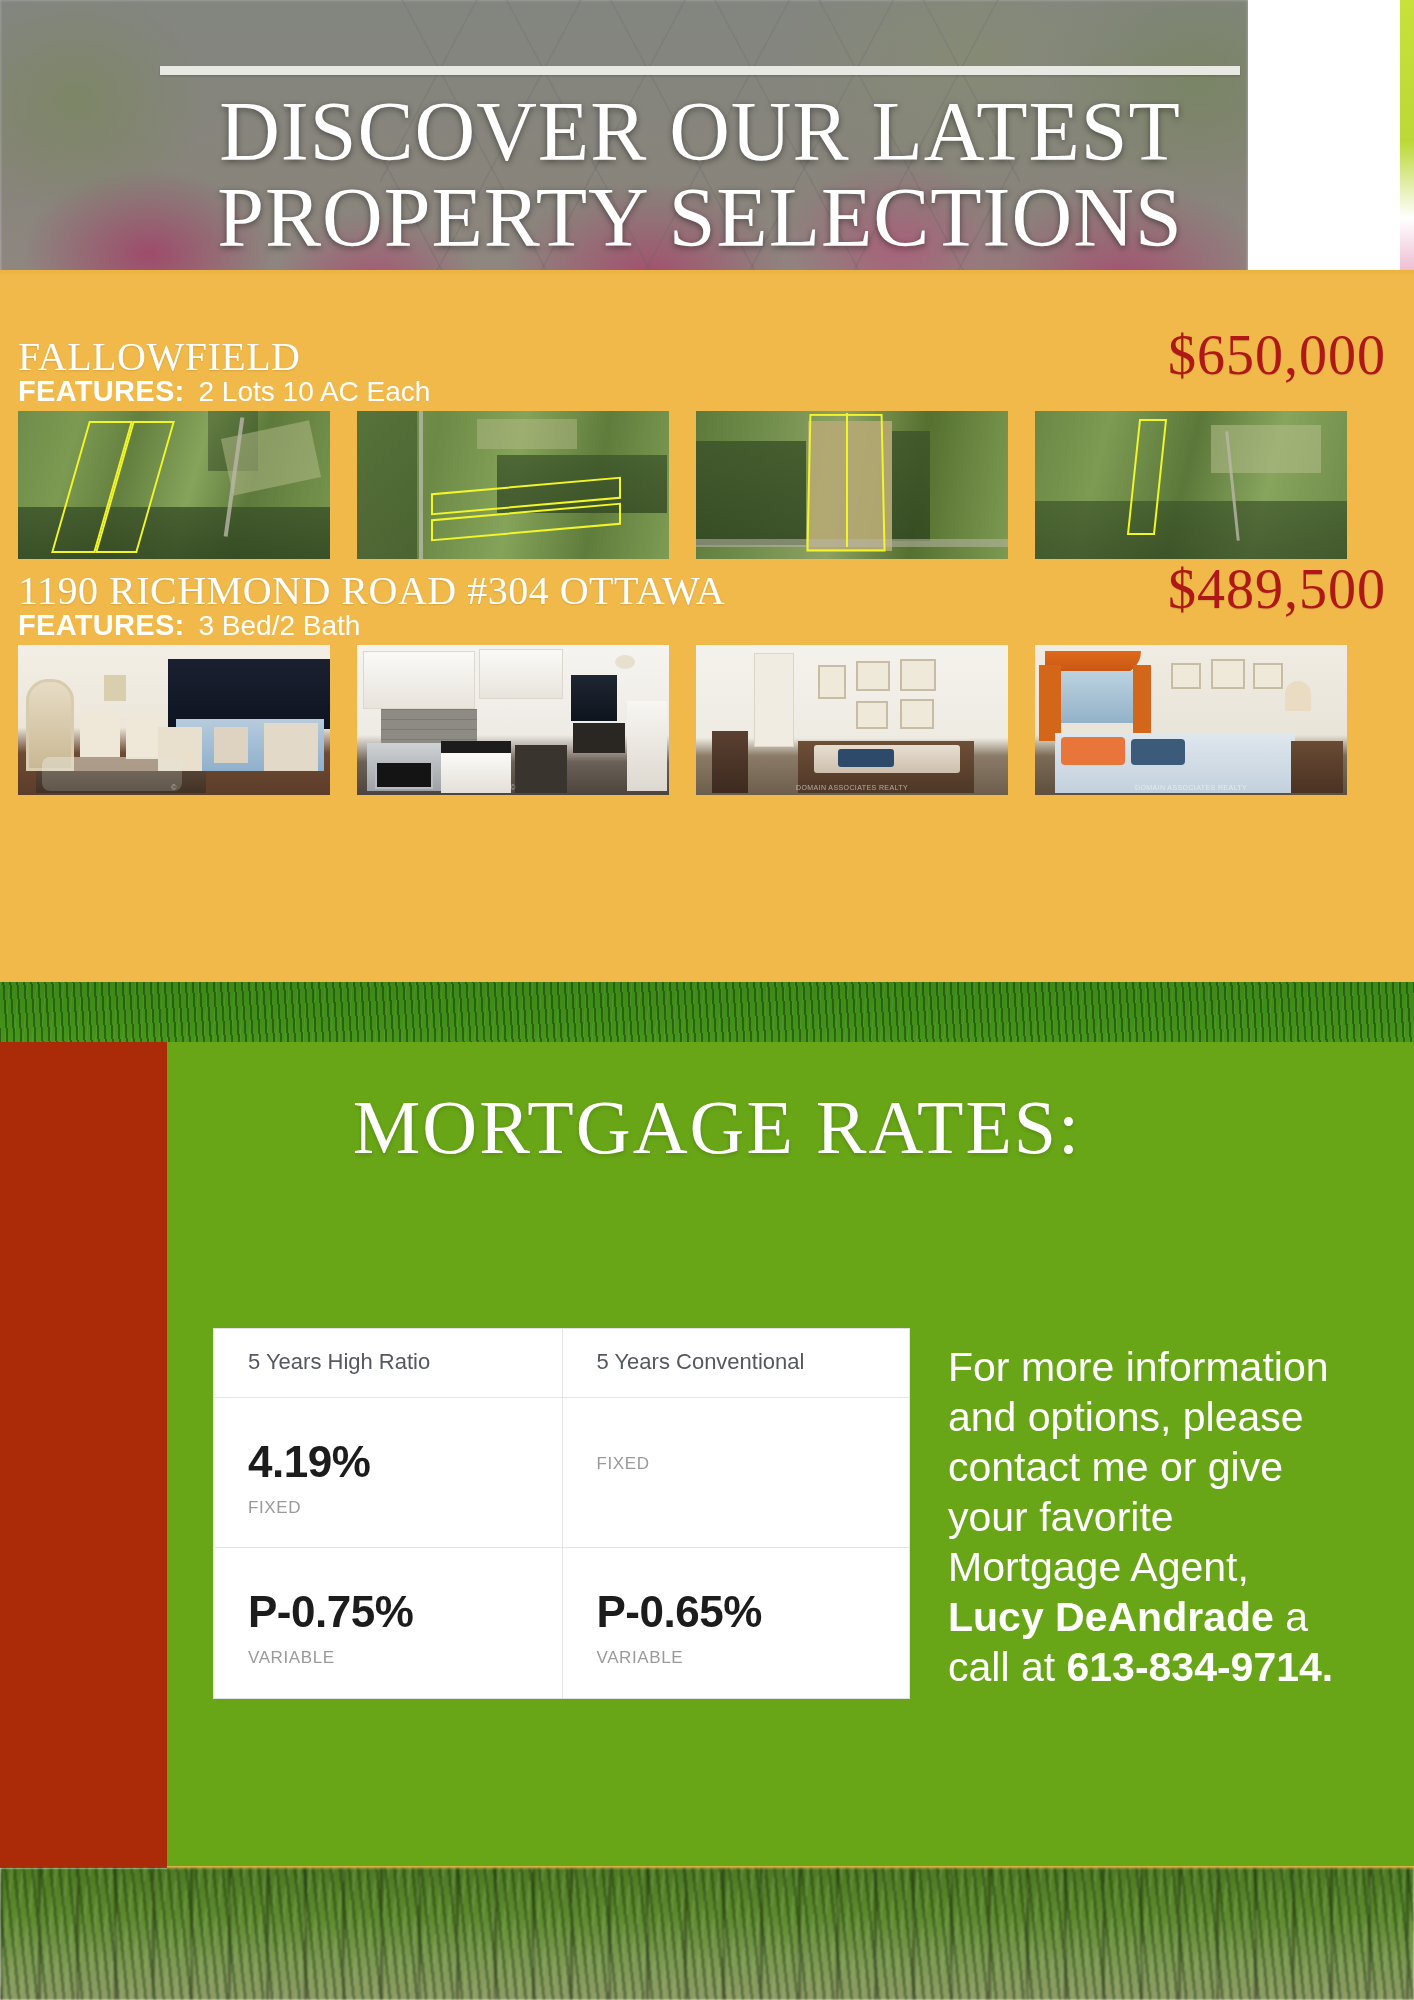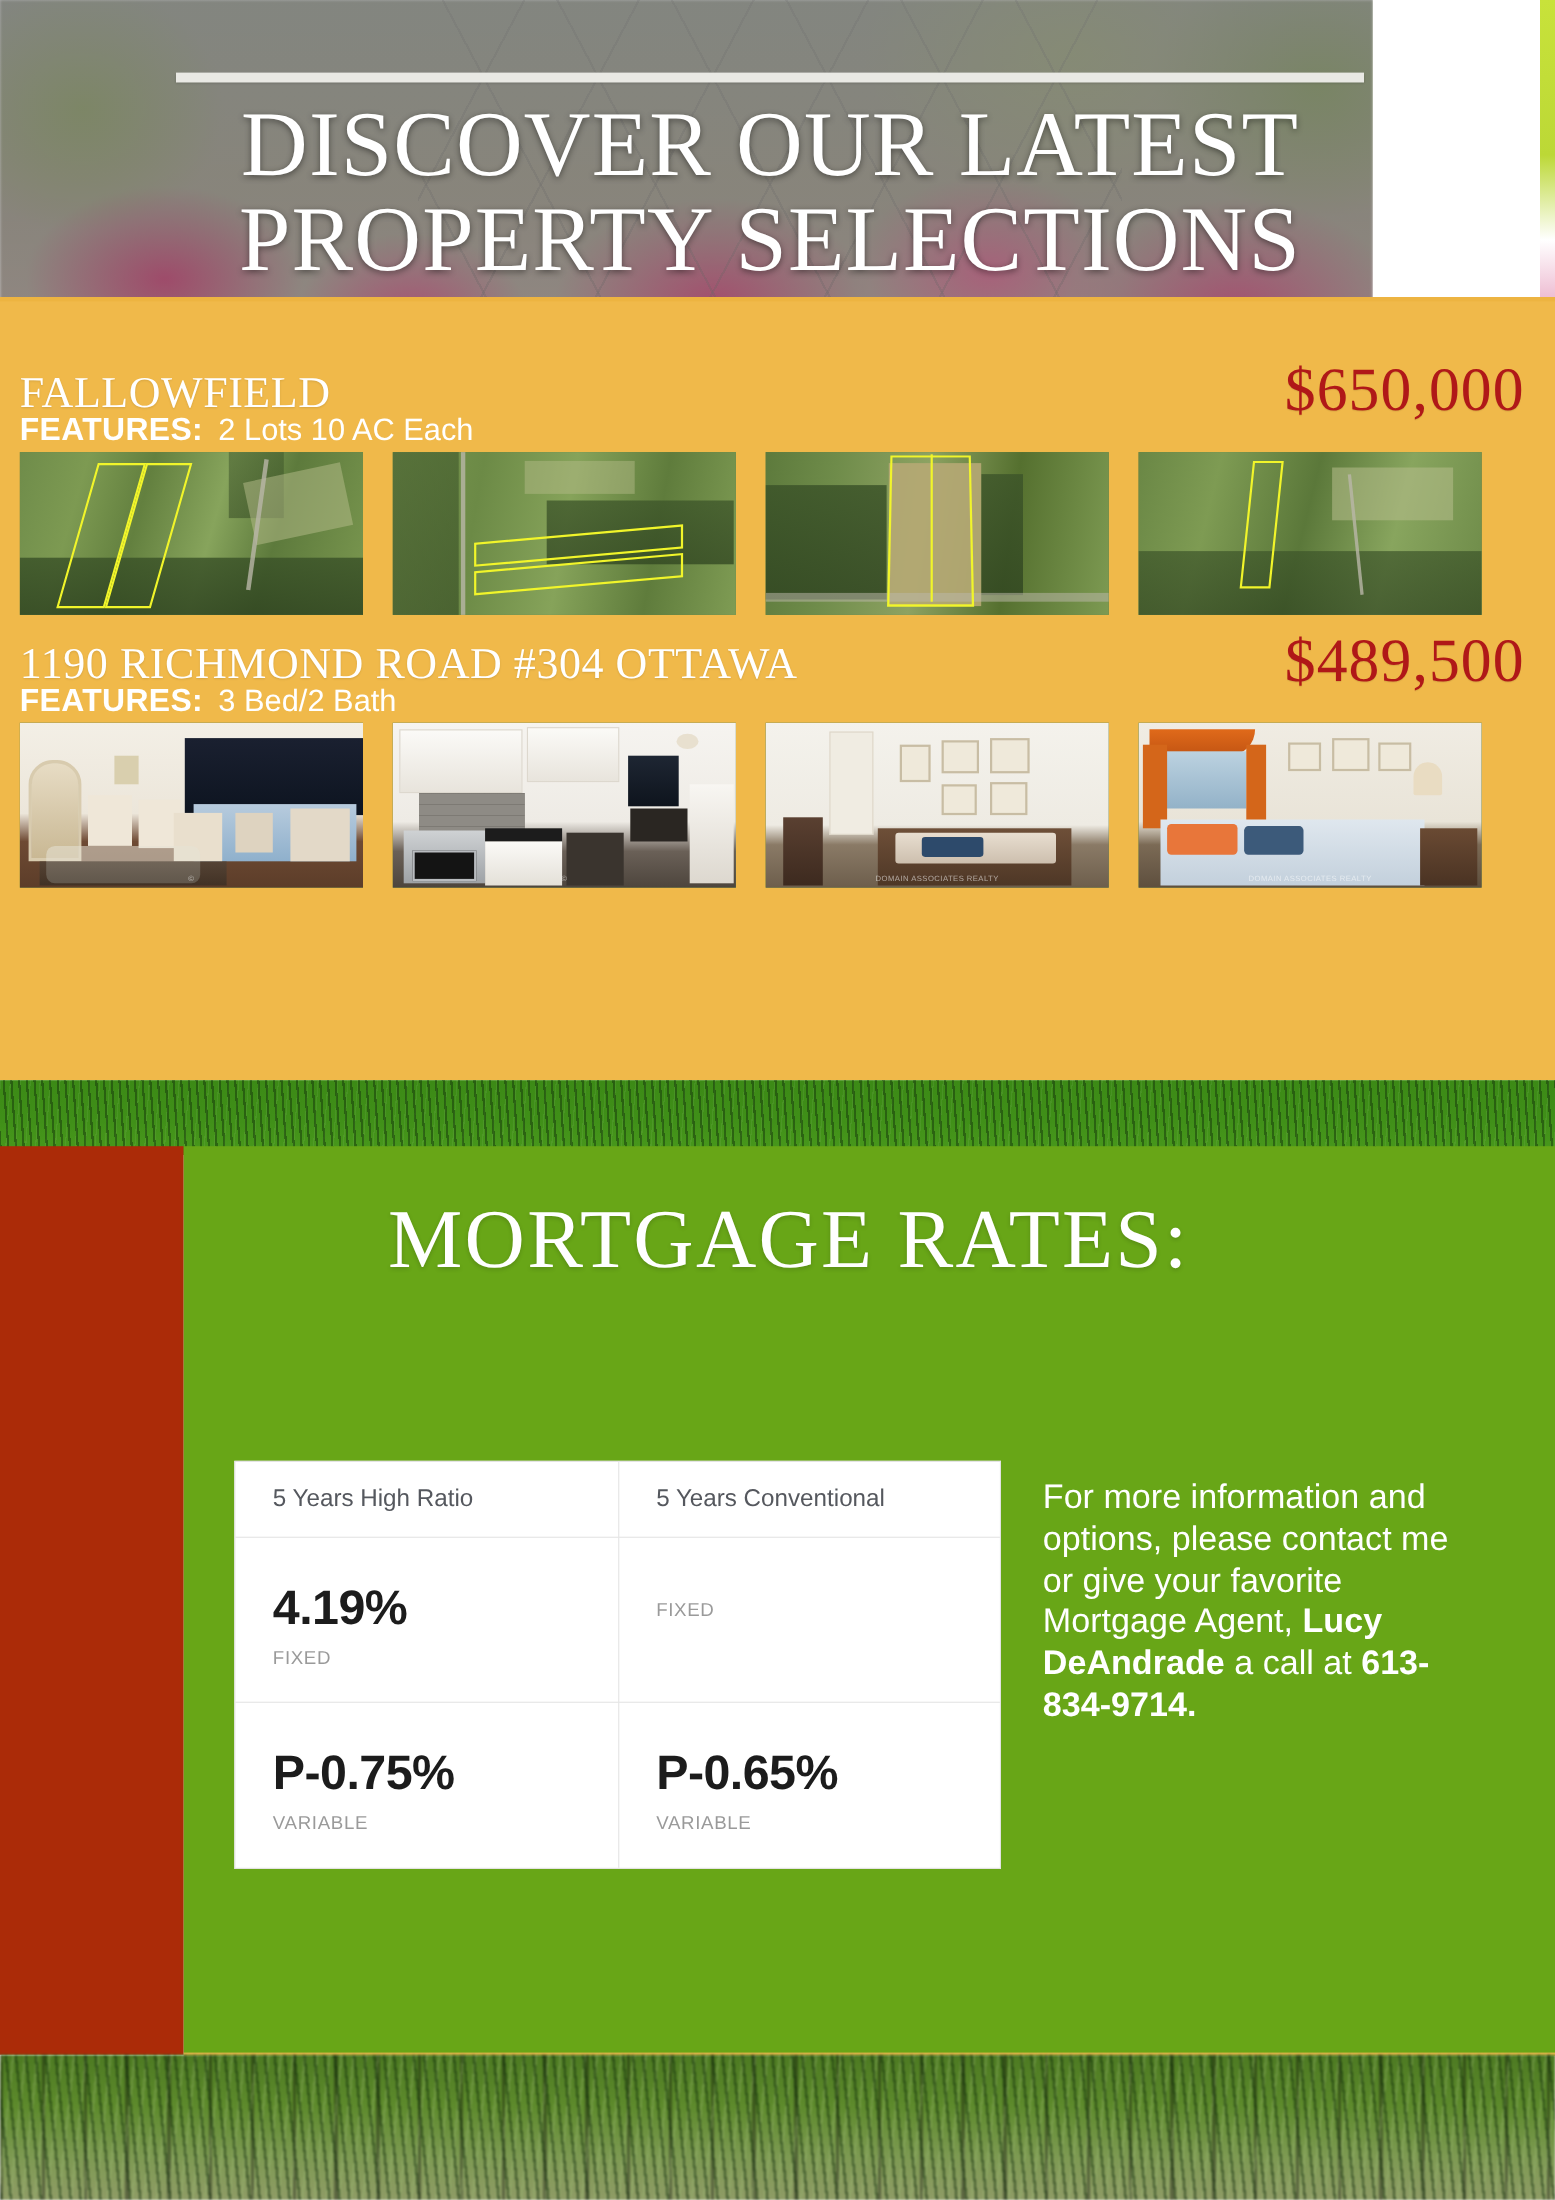--- a/index.html
+++ b/index.html
@@ -190,21 +190,21 @@
     line-height: 1;
   }
   .rt-kind {
     margin-top: 14px; font-size: 17px; color: #9a9a9a;
     letter-spacing: .6px; font-weight: 400;
   }
 
   
   .contact {
     position: absolute; left: 948px; top: 300px; width: 390px;
-    color: #ffffff; font-size: 31px; line-height: 1.22;
+    color: #ffffff; font-size: 41px; line-height: 1.22;
     font-family: "Liberation Sans", sans-serif;
   }
   .contact b { font-weight: 700; }
 
   
   .footer-photo {
     position: absolute; left: 0; top: 1868px; width: 1414px; height: 132px;
     background:
       repeating-linear-gradient(84deg, rgba(12,40,8,.55) 0 2px, rgba(0,0,0,0) 2px 9px),
       repeating-linear-gradient(96deg, rgba(160,190,120,.30) 0 2px, rgba(0,0,0,0) 2px 11px),
@@ -293,21 +293,21 @@
             <div class="a-dark" style="left:0;top:90px;width:312px;height:58px;opacity:.7;"></div>
             <div class="a-light" style="left:176px;top:14px;width:110px;height:48px;opacity:.55;"></div>
             <div class="a-road" style="left:196px;top:20px;width:3px;height:110px;transform:rotate(-6deg);"></div>
             <div class="a-outline" style="left:98px;top:8px;width:28px;height:116px;transform:skewX(-6deg);"></div>
           </div>
         </div>
 
       </div>
     </div>
 
-    <div class="listing" style="top:260px;">
+    <div class="listing" style="top:248px;">
       <div class="listing-head">
         <div class="listing-title">1190 RICHMOND ROAD #304 OTTAWA</div>
         <div class="listing-price">$489,500</div>
         <div class="listing-features">
           <span class="feat-label">FEATURES:</span>
           <span class="feat-value">3 Bed/2 Bath</span>
         </div>
       </div>
       <div class="photo-row">
 

